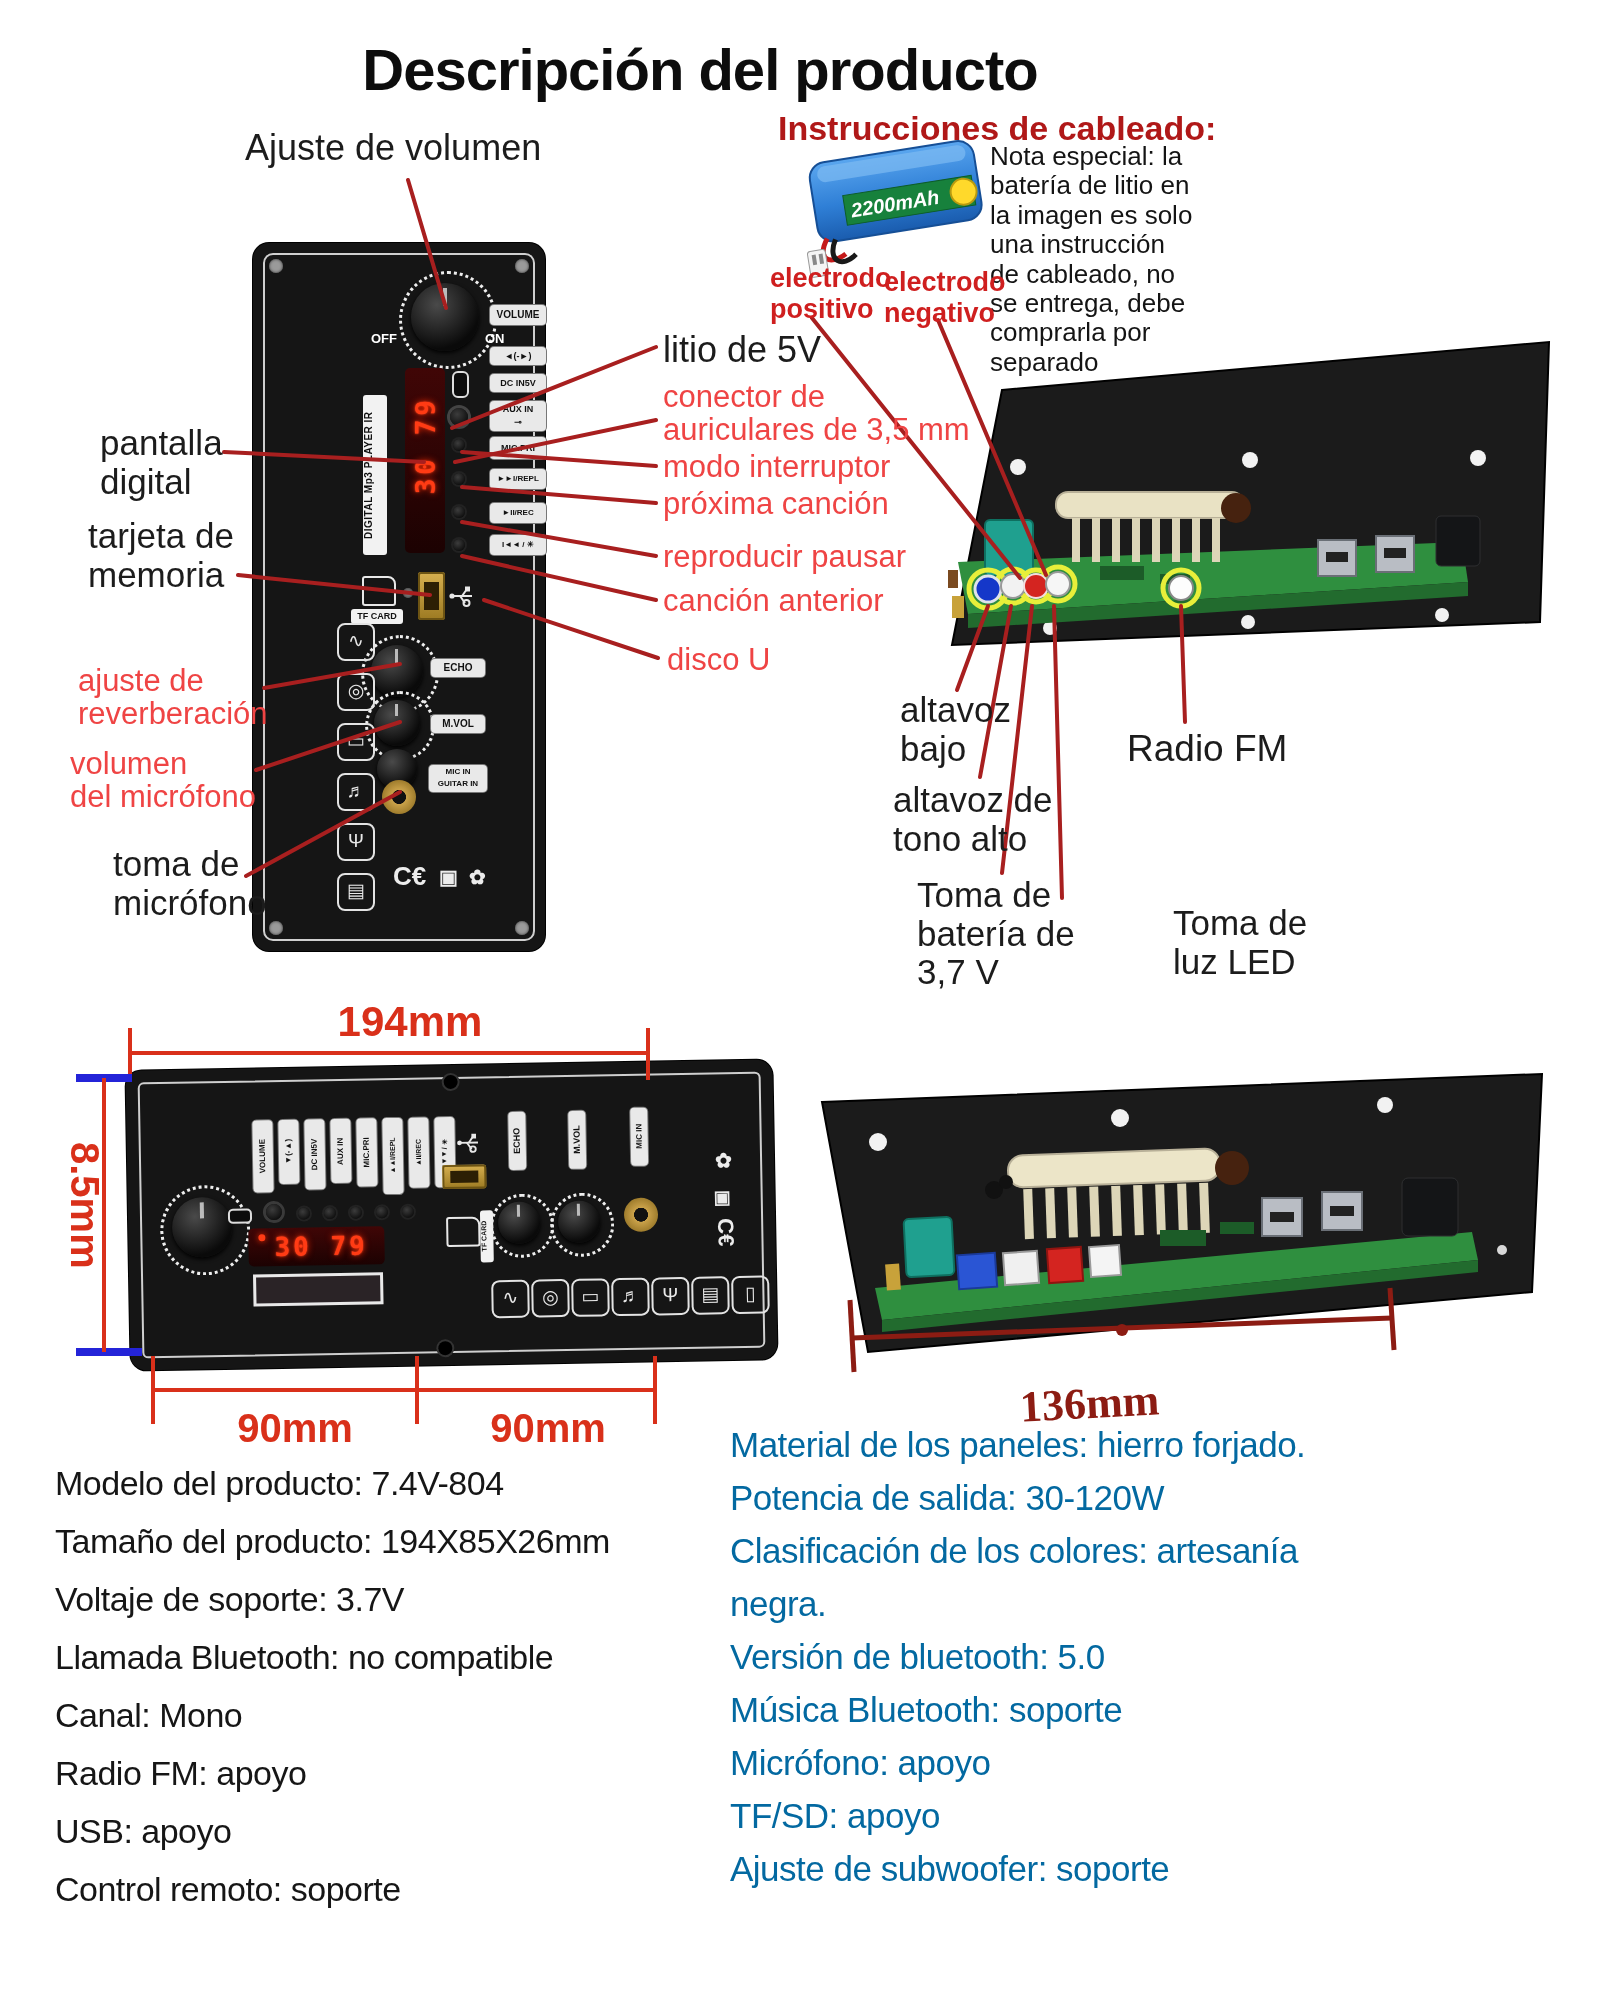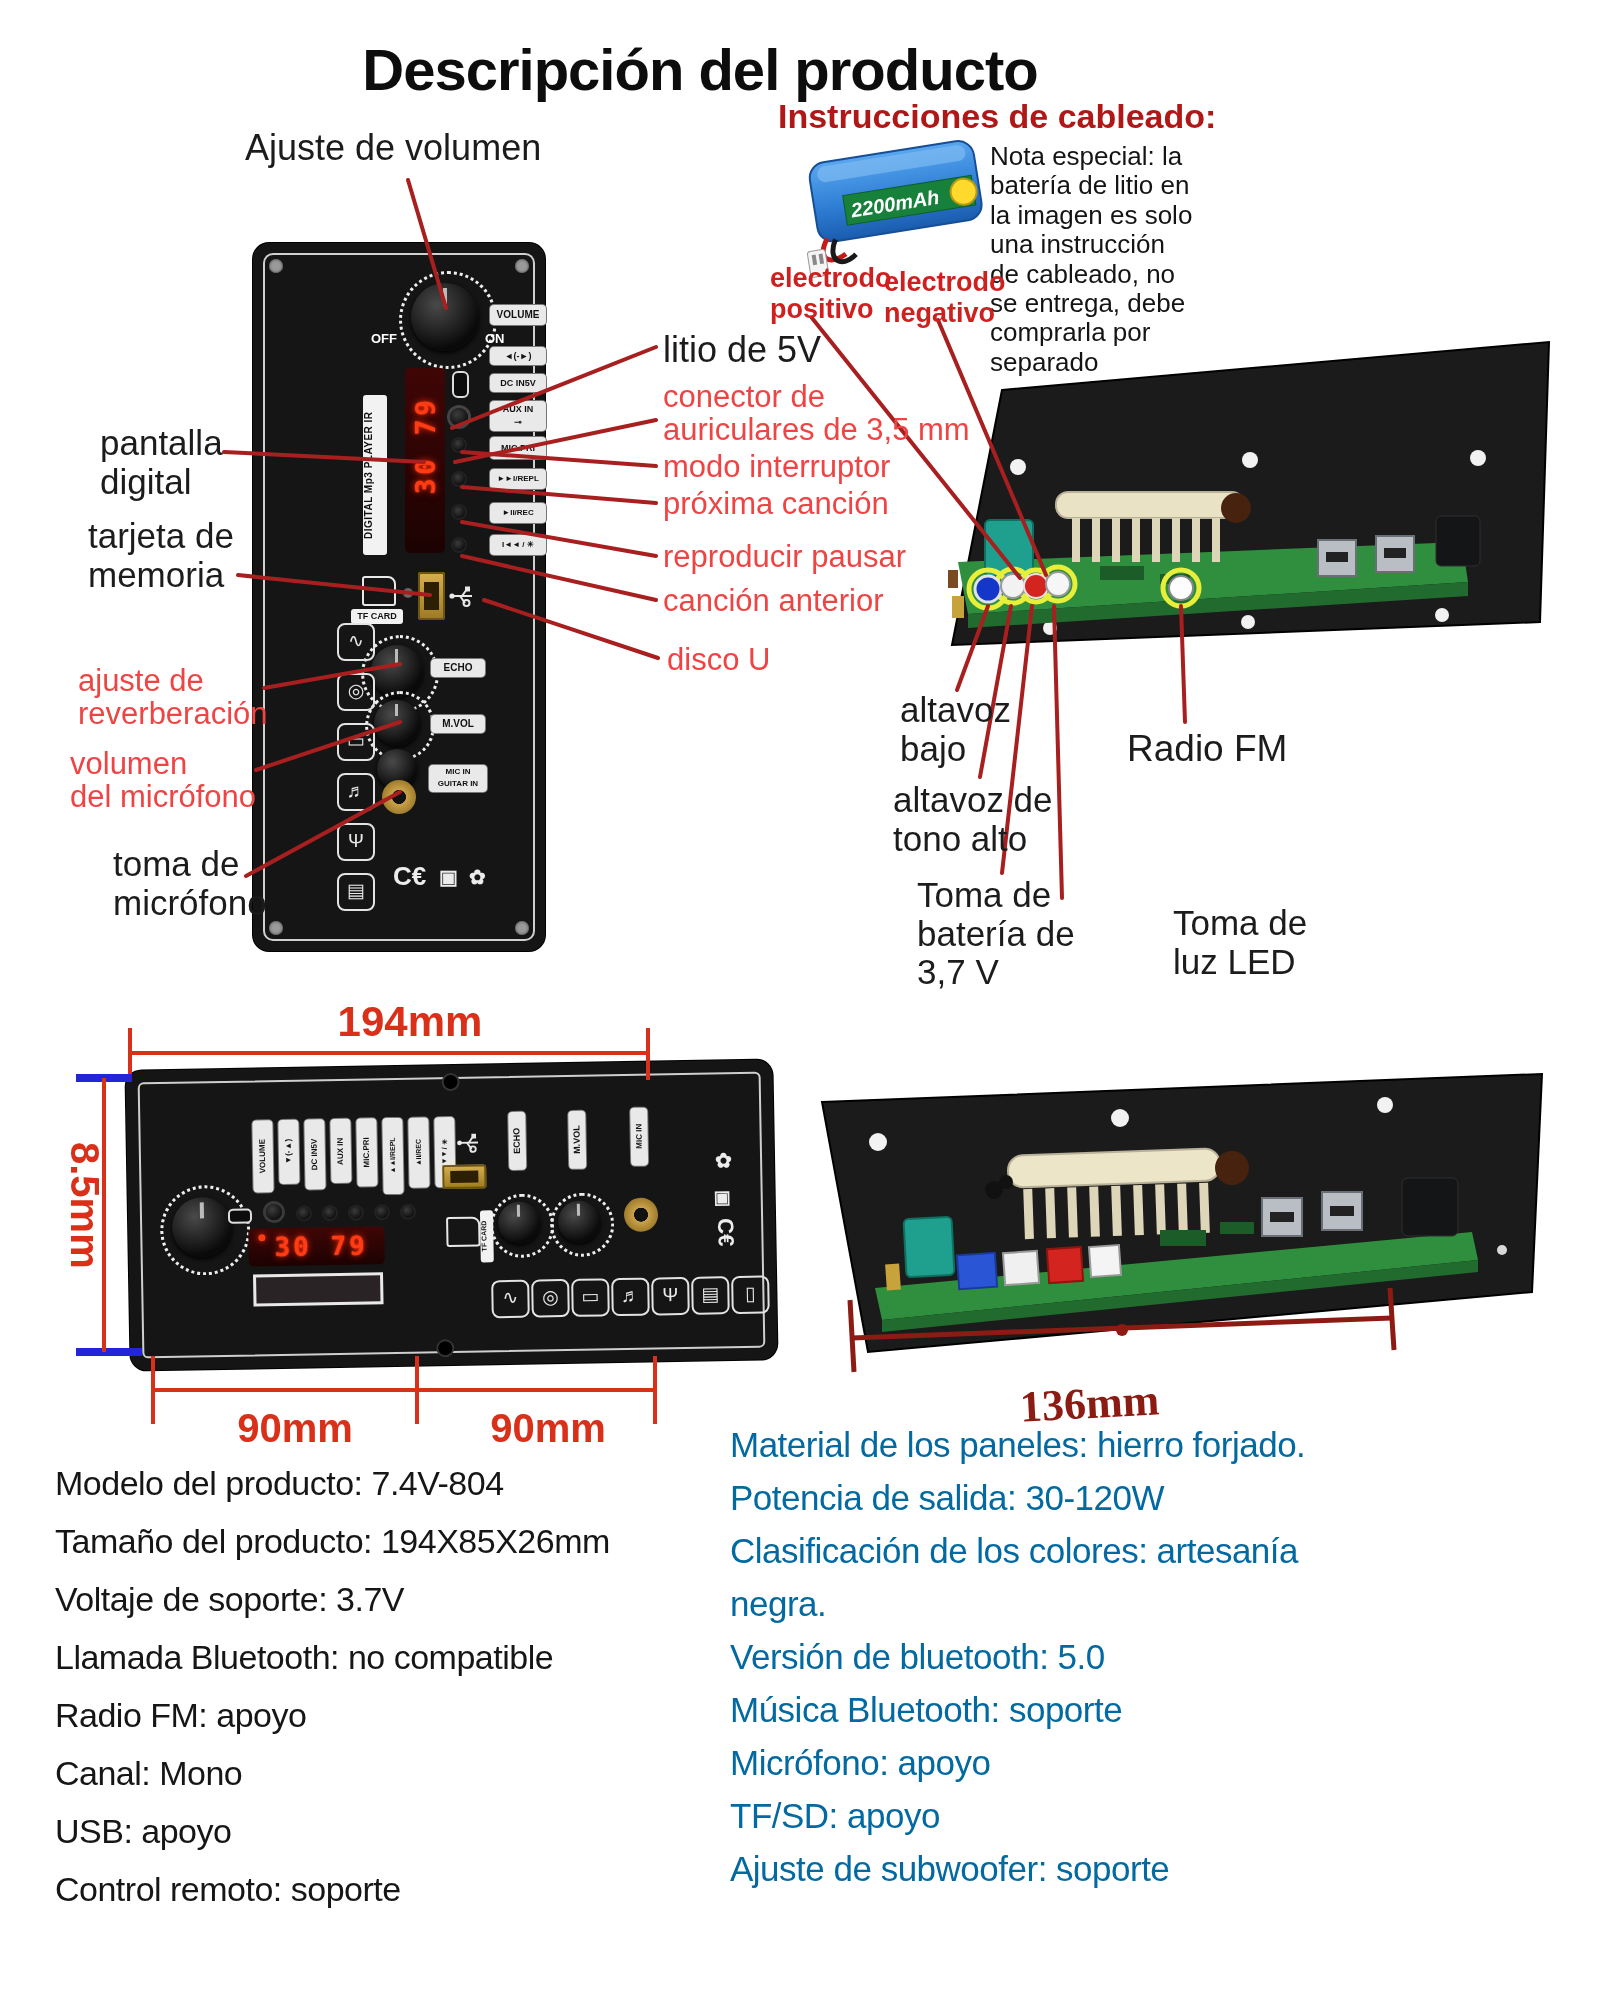--- a/index.html
+++ b/index.html
@@ -3,21 +3,21 @@
 <meta charset="utf-8">
 <style>
   html,body{margin:0;padding:0;background:#888;}
   #stage{position:relative;width:1600px;height:2000px;background:#ffffff;
          font-family:"Liberation Sans",sans-serif;overflow:hidden;margin:0 auto;}
   .abs{position:absolute;}
   
   .title{font-size:58px;font-weight:700;color:#0d0d0d;letter-spacing:-1px;text-align:center;}
   .ann{font-size:31px;color:#ef4444;line-height:1.08;}
   .ann-lg{font-size:35px;color:#1c1c1c;line-height:1.1;}
-  .redhead{font-size:34px;font-weight:700;color:#b01818;}
+  .redhead{font-size:34px;font-weight:700;color:#b01818;margin-top:12px;}
   .note{font-size:26px;color:#141414;line-height:1.13;}
   .electrode{font-size:27px;font-weight:700;color:#cf1f1f;line-height:1.15;}
   .dim-red{font-size:42px;font-weight:700;color:#d9301a;}
   .dim-90{font-size:40px;font-weight:700;color:#d9301a;margin-top:28px;}
   .dim-serif{font-family:"Liberation Serif",serif;font-size:44px;font-weight:700;color:#8c1c13;}
   .spec-l{font-size:34px;color:#161616;line-height:58px;letter-spacing:-0.5px;white-space:nowrap;}
   .spec-r{font-size:35px;color:#0369a1;line-height:53px;letter-spacing:-0.5px;white-space:nowrap;}
   .vdown{writing-mode:vertical-rl;text-orientation:mixed;}
   .vup{writing-mode:vertical-rl;text-orientation:mixed;transform:rotate(180deg);}
   
@@ -447,22 +447,22 @@
     <rect x="886" y="1264" width="14" height="26" fill="#c8a23a" transform="rotate(-4 893 1277)"></rect>
     <circle cx="994" cy="1190" r="9" fill="#111"></circle>
       <circle cx="1006" cy="1182" r="7" fill="#111"></circle>
   </svg>
 
   <div class="abs" style="left:55px;top:1454px;z-index:6;">
     <div class="spec-l">Modelo del producto: 7.4V-804</div>
     <div class="spec-l">Tamaño del producto: 194X85X26mm</div>
     <div class="spec-l">Voltaje de soporte: 3.7V</div>
     <div class="spec-l">Llamada Bluetooth: no compatible</div>
+    <div class="spec-l">Canal: Mono</div>
     <div class="spec-l">Radio FM: apoyo</div>
-    <div class="spec-l">Canal: Mono</div>
     <div class="spec-l">USB: apoyo</div>
     <div class="spec-l">Control remoto: soporte</div>
   </div>
   <div class="abs" style="left:730px;top:1418px;z-index:6;">
     <div class="spec-r">Material de los paneles: hierro forjado.</div>
     <div class="spec-r">Potencia de salida: 30-120W</div>
     <div class="spec-r">Clasificación de los colores: artesanía</div>
     <div class="spec-r">negra.</div>
     <div class="spec-r">Versión de bluetooth: 5.0</div>
     <div class="spec-r">Música Bluetooth: soporte</div>

